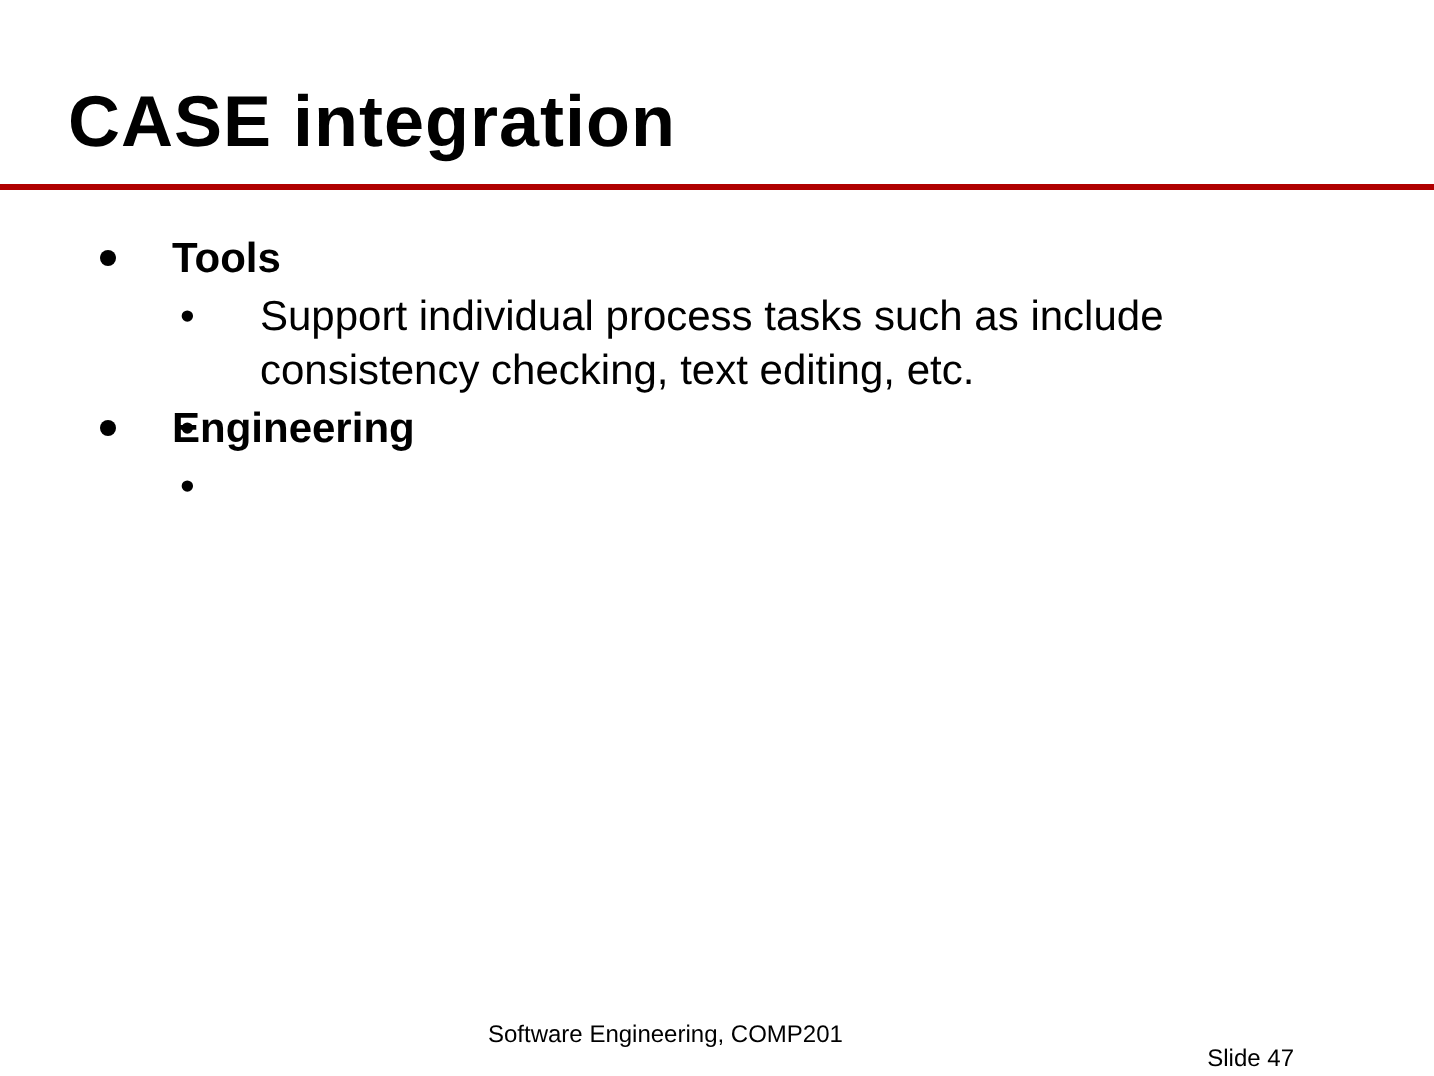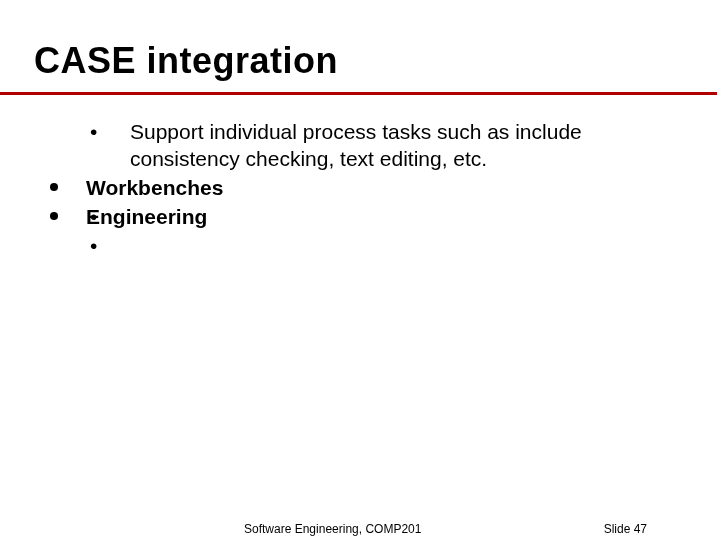--- a/index.html
+++ b/index.html
@@ -64,50 +64,50 @@
     position: absolute;
     bottom: 18px;
     left: 0;
     width: 100%;
     font-size: 12px;
     color: #000;
   }
   .footer-left {
     position: absolute;
     left: 244px;
-    bottom: 0;
+    bottom: 12px;
   }
   .footer-right {
     position: absolute;
     right: 70px;
     bottom: 0;
     text-align: right;
   }
 </style>
 </head>
 <body>
 
 <div class="slide">
 
   <div class="title-block">
     <div class="title">CASE integration</div>
   </div>
   <div class="rule"></div>
 
   <div class="content">
 
+    <div class="lvl1">
+      <span class="bullet1"></span>
+      <span class="lvl1-label">Tools</span>
+    </div>
     <div class="lvl2">
       <span class="bullet2">•</span>
       <span>Support individual process tasks such as include consistency checking, text editing, etc.</span>
     </div>
 
-    <div class="lvl1">
-      <span class="bullet1"></span>
-      <span class="lvl1-label">Workbenches</span>
-    </div>
     <div class="lvl2">
       <span class="bullet2">•</span>
     </div>
 
     <div class="lvl1">
       <span class="bullet1"></span>
       <span class="lvl1-label">Engineering</span>
     </div>
     <div class="lvl2">
       <span class="bullet2">•</span>

